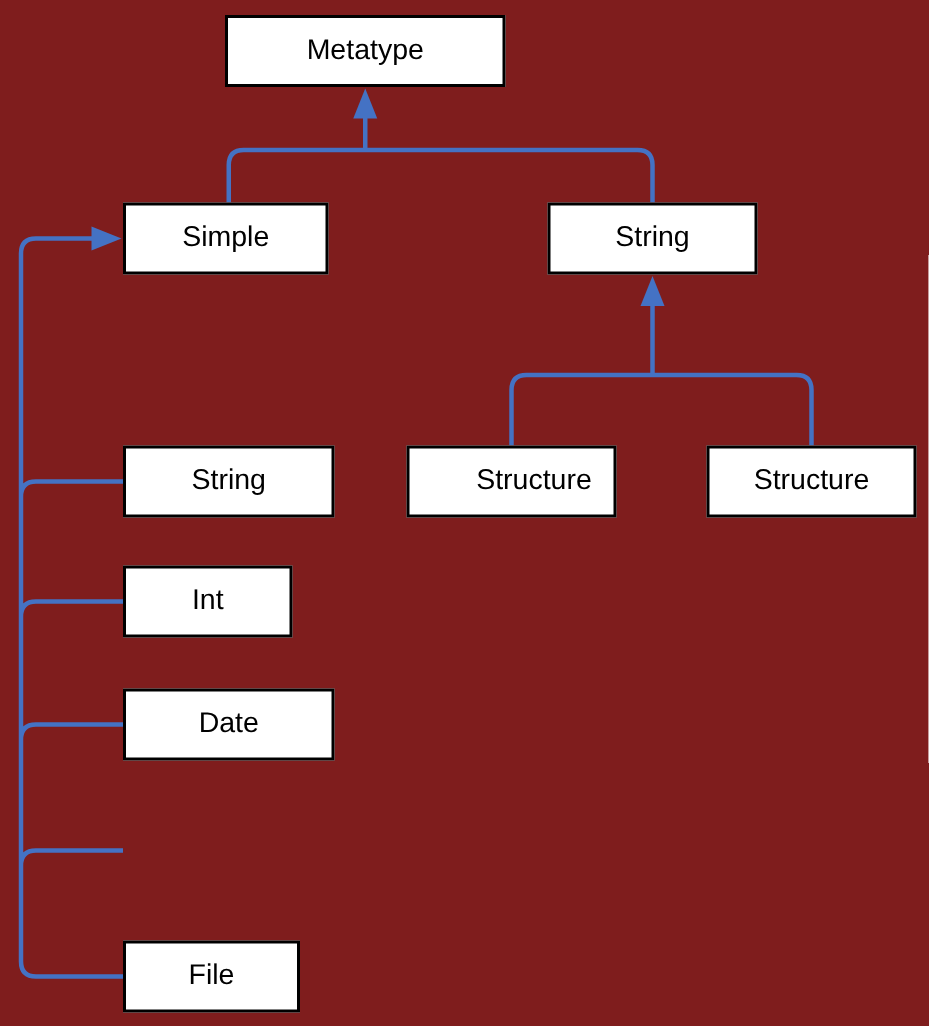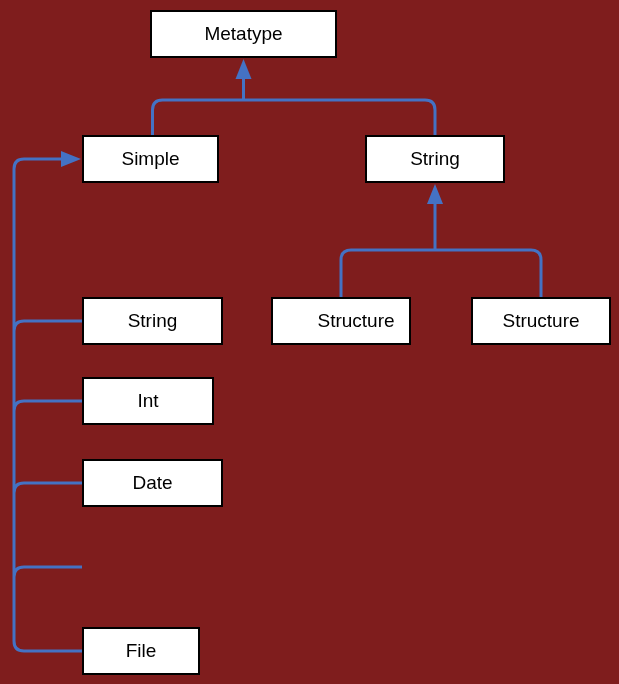--- a/index.html
+++ b/index.html
@@ -32,21 +32,21 @@
     justify-content: center;
     font-size: 19px;
     color: #000000;
     white-space: nowrap;
   }
   
   .n-metatype   { left: 150px; top: 10px;  width: 187px; }
   .n-simple     { left: 82px;  top: 135px; width: 137px; }
   .n-complex    { left: 365px; top: 135px; width: 140px; }
   .n-string     { left: 82px;  top: 297px; width: 141px; }
-  .n-int        { left: 82px;  top: 377px; width: 132px; }
+  .n-int        { left: 82px;  top: 377px; width: 113px; }
   .n-float      { left: 82px;  top: 459px; width: 141px; }
   .n-date       { left: 82px;  top: 543px; width: 141px; }
   .n-file       { left: 82px;  top: 627px; width: 118px; }
   .n-structure  { left: 271px; top: 297px; width: 140px; padding-left: 30px; }
   .n-multivalue { left: 471px; top: 297px; width: 140px; }
 </style>
 </head>
 <body>
 
 <div class="canvas">

